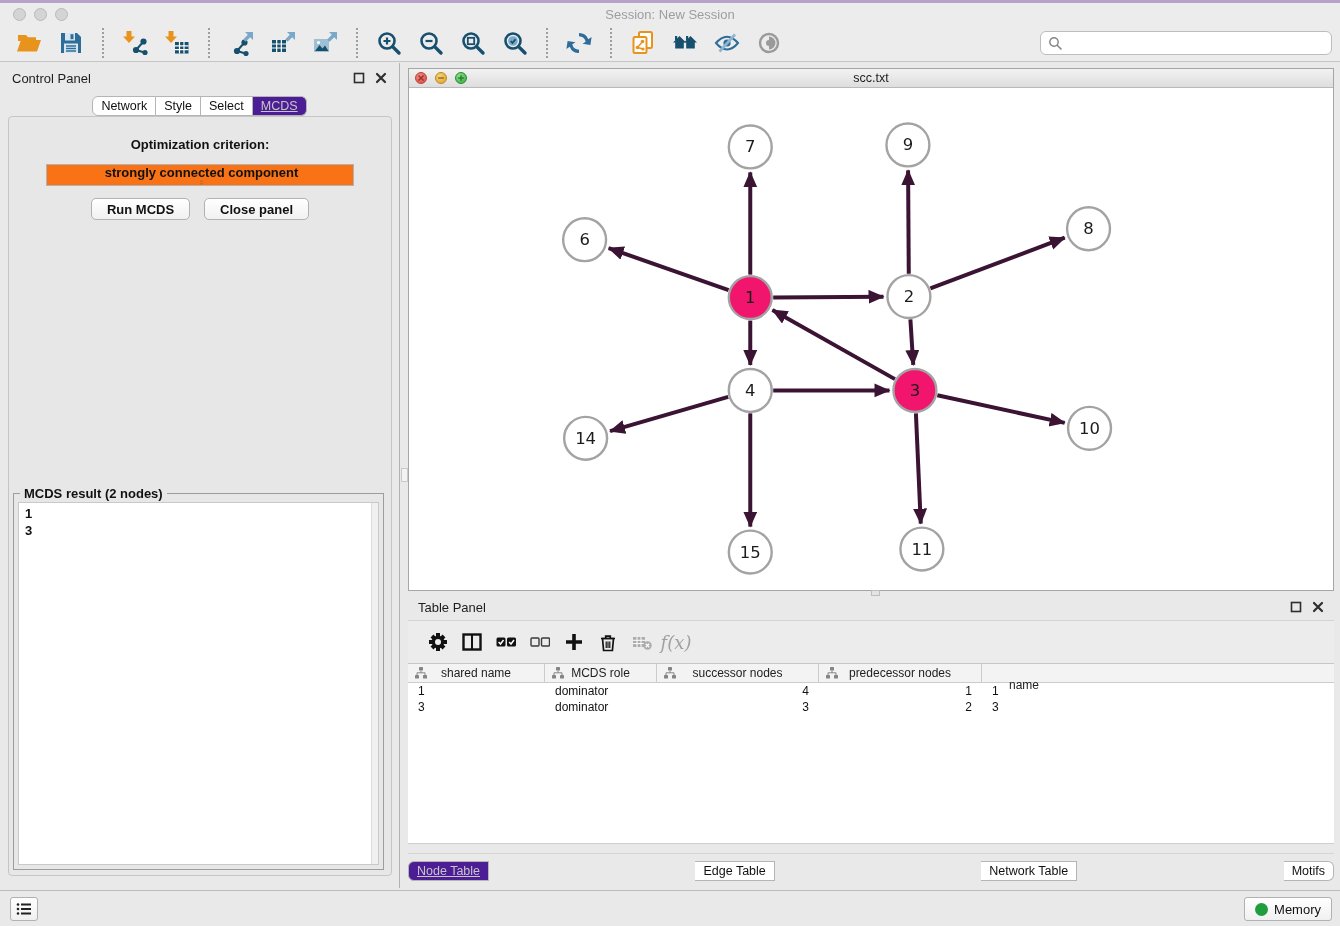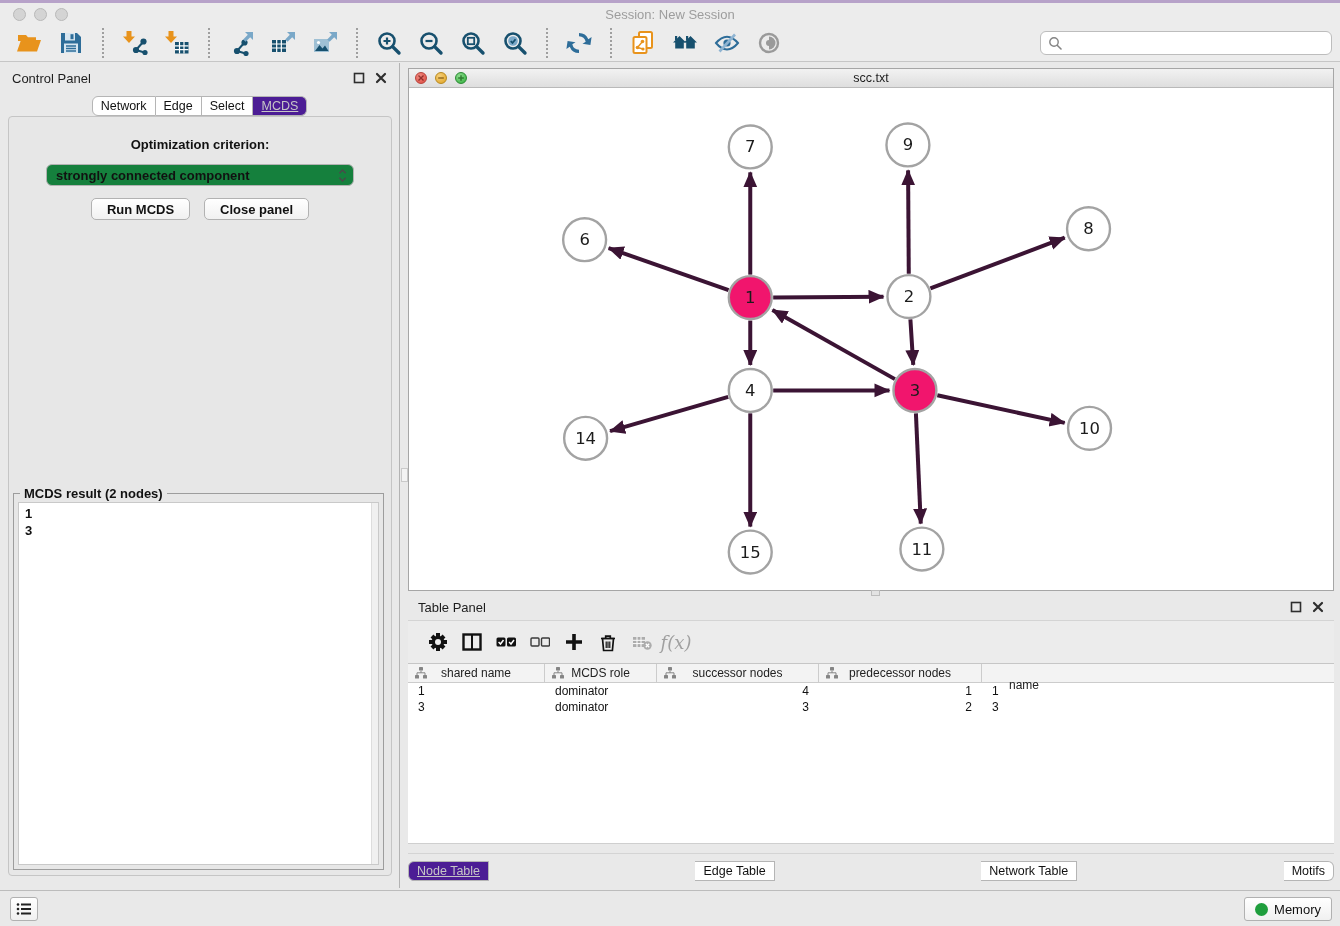--- a/index.html
+++ b/index.html
@@ -30,21 +30,21 @@
   .ph-icon svg { width:12px; height:12px; }
 
   .cp-tabs { position:absolute; left:0; top:33px; width:100%; display:flex; justify-content:center; }
   .tab { height:20px; line-height:18px; padding:0 8px; font-size:12.5px; background:#fff; color:#111; border:1px solid #b5b5b5; border-left:none; cursor:default; }
   .tab:first-child { border-left:1px solid #b5b5b5; border-radius:6px 0 0 6px; }
   .tab:last-child { border-radius:0 6px 6px 0; }
   .tab.active { background:#4c1d95; color:#c6c6c6;text-decoration:underline; }
 
   .cp-content { position:absolute; left:8px; top:53px; width:384px; height:760px; background:#e7e7e7; border:1px solid #c5c5c5; border-radius:4px;font-weight:bold; }
   .opt-label { margin-top:20px; text-align:center; font-size:13px; color:#111; }
-  .select-box { margin:12px auto 0 auto; width:308px; height:22px; background:#15803d; border:1px solid #b2b2b2; border-radius:6px; display:flex; align-items:center; padding:0 6px 0 9px; }
+  .select-box { margin:12px auto 0 auto; width:308px; height:22px; background:#f97316; border:1px solid #b2b2b2; border-radius:0; display:flex; align-items:center; padding:0 6px 0 9px;flex-direction:column; }
   .select-box .sel-text { font-size:13px; color:#111; flex:1; }
   .select-box svg { width:9px; height:15px; }
   .btn-row { margin-top:12px; display:flex; justify-content:center; gap:14px; }
   .push-btn { height:22px; padding:0 15px; background:linear-gradient(#ffffff,#f1f1f1); border:1px solid #b2b2b2; border-radius:5px; font-size:13px; color:#111; display:flex; align-items:center; }
 
   .result-fieldset { position:absolute; left:4px; right:7px; bottom:5px; height:377px; border:1px solid #9d9d9d; }
   .result-legend { position:absolute; top:-8px; left:6px; background:#e7e7e7; padding:0 4px; font-size:13px; color:#111; }
   .result-box { position:absolute; left:4px; right:4px; top:8px; bottom:4px; background:#fff; border:1px solid #c9c9c9; display:flex; }
   .result-text { flex:1; font-size:13px; line-height:17px; color:#111; padding:2px 6px; white-space:pre; }
   .result-scrollbar { width:7px; background:#f0f0f0; border-left:1px solid #ddd; }
@@ -268,21 +268,21 @@
         </span>
       <span class="ph-icon">
           <svg viewBox="0 0 12 12">
             <path d="M2 2l8 8M10 2l-8 8" stroke="#2e2e2e" stroke-width="2.2" stroke-linecap="round"></path>
           </svg>
         </span>
     </span>
   </div>
   <div class="cp-tabs" id="cp-tabs">
       <span class="tab">Network</span>
-      <span class="tab">Edge</span>
+      <span class="tab">Style</span>
       <span class="tab">Select</span>
       <span class="tab active">MCDS</span>
     </div>
   <div class="cp-content">
     <div class="opt-label">Optimization criterion:</div>
     <div class="select-box">
       <span class="sel-text">strongly connected component</span>
       <svg viewBox="0 0 10 16">
           <path d="M1.5 5.5L5 2l3.5 3.5M1.5 10.5L5 14l3.5-3.5" fill="none" stroke="#4a4a4a" stroke-width="1.6"></path>
         </svg>

